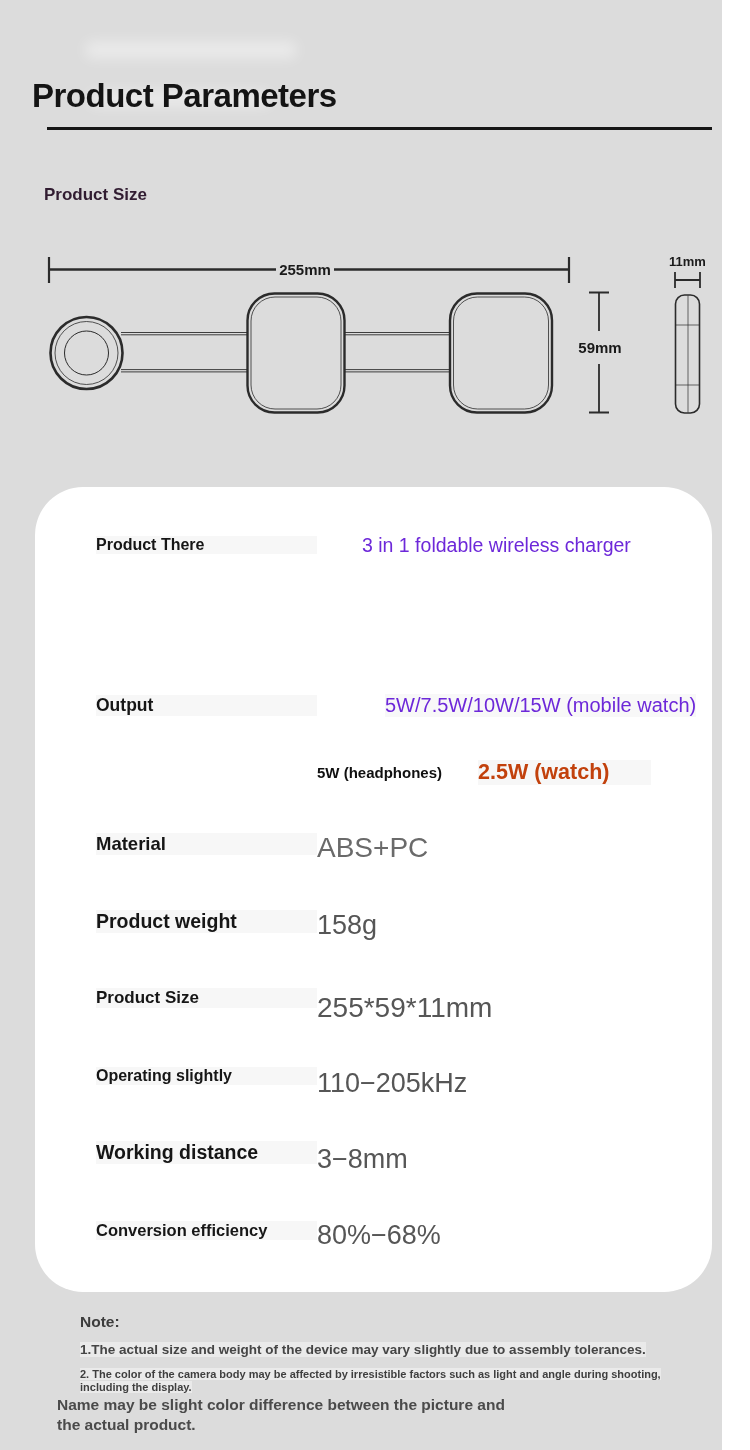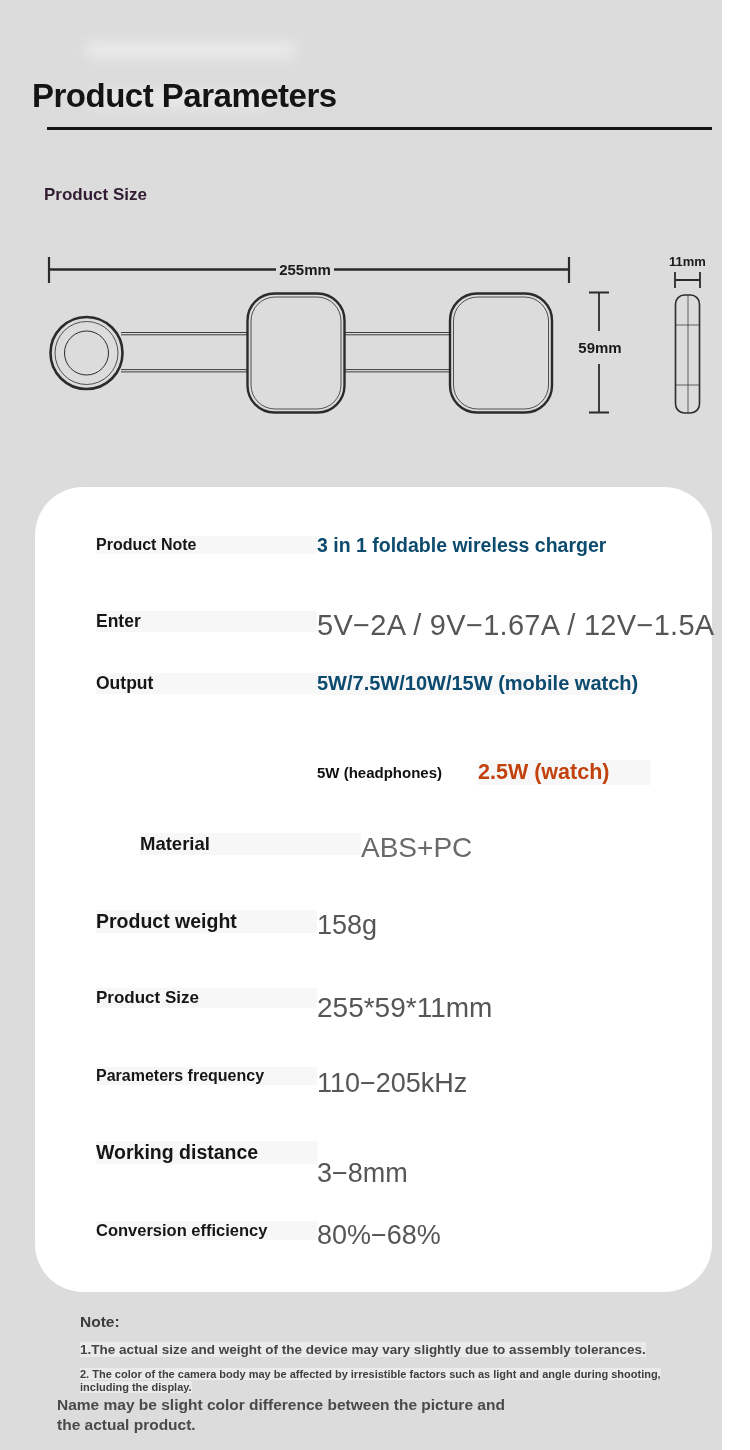--- a/index.html
+++ b/index.html
@@ -26,32 +26,32 @@
   #spec-card{
     position:absolute;left:35px;top:487px;width:677px;height:805px;
     background:#ffffff;border-radius:48px;
   }
   .spec-row{position:absolute;left:61px;right:20px;height:56px;display:flex;align-items:center;}
   .spec-label{
     width:221px;flex:0 0 221px;font-weight:bold;color:#161616;background:#f7f7f7;
     align-self:center;
   }
   .spec-value{color:#565656;position:relative;top:4px;white-space:nowrap;}
-  .spec-value.dark{color:#0c4a6e;font-weight:bold;top:0;}
+  .spec-value.dark{color:#6d28d9;font-weight:normal;top:0;margin-left:45px;}
   .row-name{top:30px;}   .row-name .spec-label{font-size:16px;}   .row-name .spec-value{font-size:19.5px;}
   .row-enter{top:106px;} .row-enter .spec-label{font-size:17.5px;}.row-enter .spec-value{font-size:29px;letter-spacing:.3px;}
-  .row-output{top:168px;}.row-output .spec-label{font-size:17.5px;}.row-output .spec-value{font-size:20px;background:#f8f8f8;}
+  .row-output{top:190px;gap:23px;}.row-output .spec-label{font-size:17.5px;}.row-output .spec-value{font-size:20px;background:#f8f8f8;}
   .row-output2{top:257px;}
   .row-output2 .spec-value-a{font-size:15px;font-weight:bold;color:#101010;}
   .row-output2 .spec-value-b{font-size:21.5px;font-weight:bold;color:#c2410c;margin-left:36px;background:#f7f7f7;padding-right:42px;}
-  .row-material{top:329px;margin-left:44px;} .row-material .spec-label{font-size:18.5px;} .row-material .spec-value{font-size:28px;color:#6a6a6a;}
+  .row-material{top:329px;} .row-material .spec-label{font-size:18.5px;} .row-material .spec-value{font-size:28px;color:#6a6a6a;}
   .row-weight{top:406px;}   .row-weight .spec-label{font-size:19.5px;}  .row-weight .spec-value{font-size:27px;}
   .row-size{top:483px;}     .row-size .spec-label{font-size:17px;}      .row-size .spec-value{font-size:28px;top:10px;}
   .row-frequency{top:561px;}.row-frequency .spec-label{font-size:16px;} .row-frequency .spec-value{font-size:27px;top:7px;}
-  .row-distance{top:637px;} .row-distance .spec-label{font-size:19.5px;}.row-distance .spec-value{font-size:27px;top:21px;}
+  .row-distance{top:637px;} .row-distance .spec-label{font-size:19.5px;}.row-distance .spec-value{font-size:27px;top:7px;}
   .row-efficiency{top:715px;}.row-efficiency .spec-label{font-size:16.5px;}.row-efficiency .spec-value{font-size:27px;top:5px;}
   
   #note-heading{position:absolute;left:80px;top:1313px;font-size:15.5px;font-weight:bold;color:#3c3c3c;}
   #note-line1{position:absolute;left:80px;top:1342px;font-size:13.5px;font-weight:bold;color:#454545;}
   #note-line1 span,#note-line2 span{background:rgba(255,255,255,.4);}
   #note-line2{position:absolute;left:80px;top:1368px;width:595px;font-size:11px;font-weight:bold;color:#3f3f3f;line-height:13px;}
   #note-line3{position:absolute;left:57px;top:1395px;width:470px;font-size:15.5px;font-weight:bold;color:#4a4a4a;line-height:20px;}
 </style>
 </head>
 <body>
@@ -107,28 +107,24 @@
       <line x1="675.8" y1="155" x2="699.4" y2="155" stroke-width="0.7"></line>
     </g>
     <text x="305" y="45" text-anchor="middle" font-size="15">255mm</text>
     <text x="600" y="123" text-anchor="middle" font-size="15">59mm</text>
     <text x="687.5" y="36" text-anchor="middle" font-size="13">11mm</text>
   </svg>
 
   <div id="spec-card">
 
     <div class="spec-row row-name">
-      <span class="spec-label">Product Note</span>
+      <span class="spec-label">Product There</span>
       <span class="spec-value dark">3 in 1 foldable wireless charger</span>
     </div>
 
-    <div class="spec-row row-enter">
-      <span class="spec-label">Enter</span>
-      <span class="spec-value">5V−2A / 9V−1.67A / 12V−1.5A</span>
-    </div>
 
     <div class="spec-row row-output">
       <span class="spec-label">Output</span>
       <span class="spec-value dark">5W/7.5W/10W/15W (mobile watch)</span>
     </div>
 
     <div class="spec-row row-output2">
       <span class="spec-label"></span>
       <span class="spec-value-a">5W (headphones)</span>
       <span class="spec-value-b">2.5W (watch)</span>
@@ -143,21 +139,21 @@
       <span class="spec-label">Product weight</span>
       <span class="spec-value">158g</span>
     </div>
 
     <div class="spec-row row-size">
       <span class="spec-label">Product Size</span>
       <span class="spec-value">255*59*11mm</span>
     </div>
 
     <div class="spec-row row-frequency">
-      <span class="spec-label">Parameters frequency</span>
+      <span class="spec-label">Operating slightly</span>
       <span class="spec-value">110−205kHz</span>
     </div>
 
     <div class="spec-row row-distance">
       <span class="spec-label">Working distance</span>
       <span class="spec-value">3−8mm</span>
     </div>
 
     <div class="spec-row row-efficiency">
       <span class="spec-label">Conversion efficiency</span>

